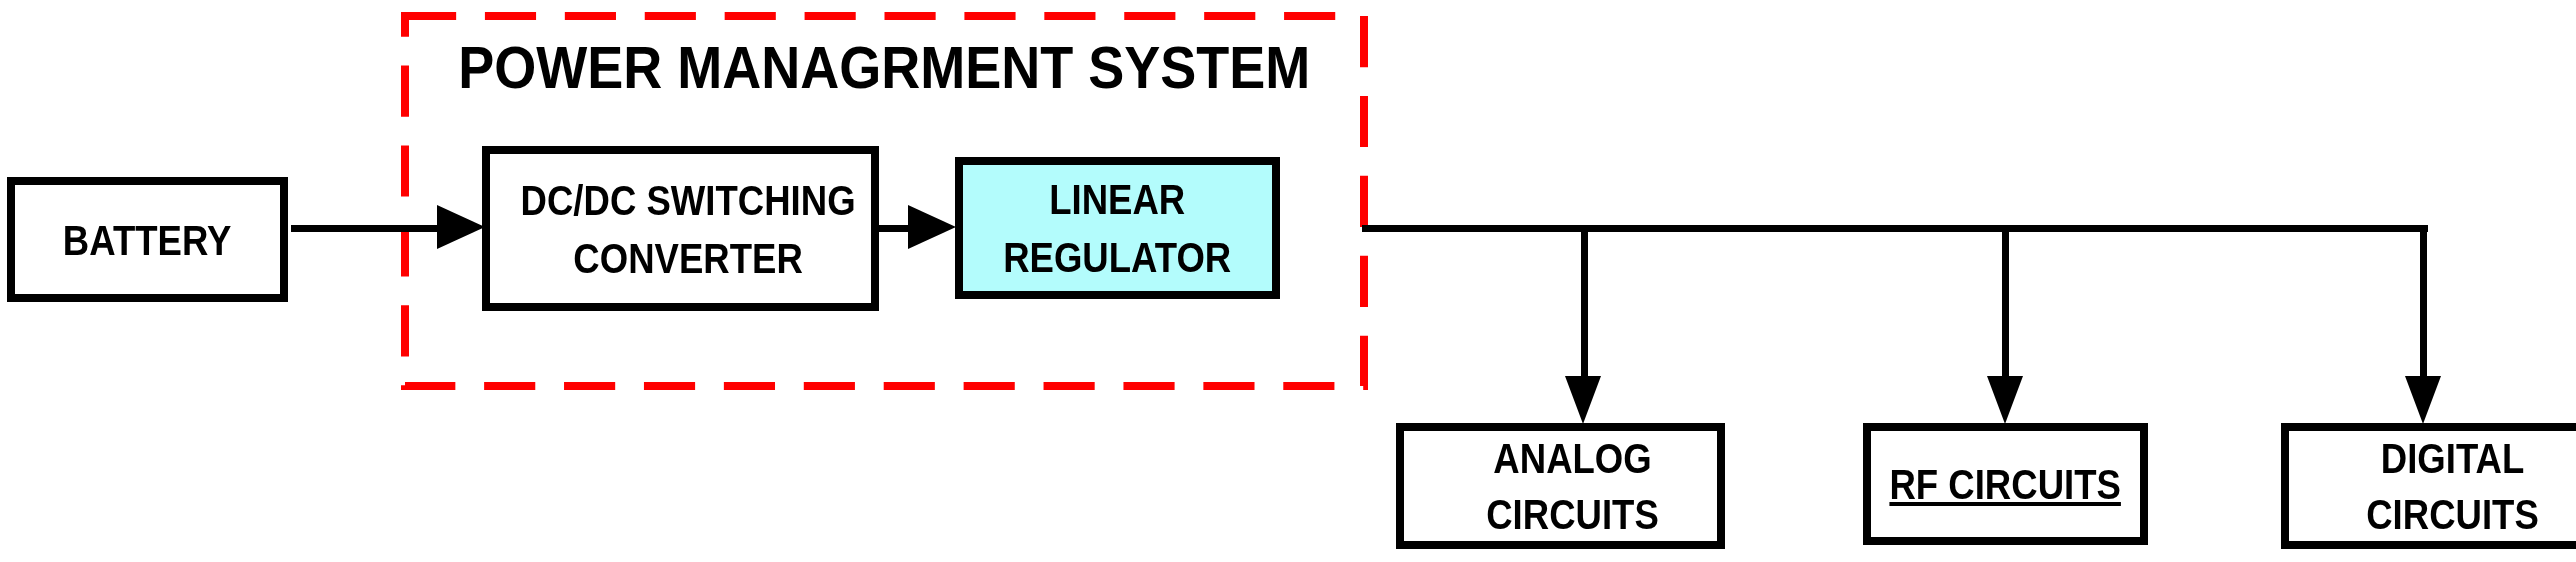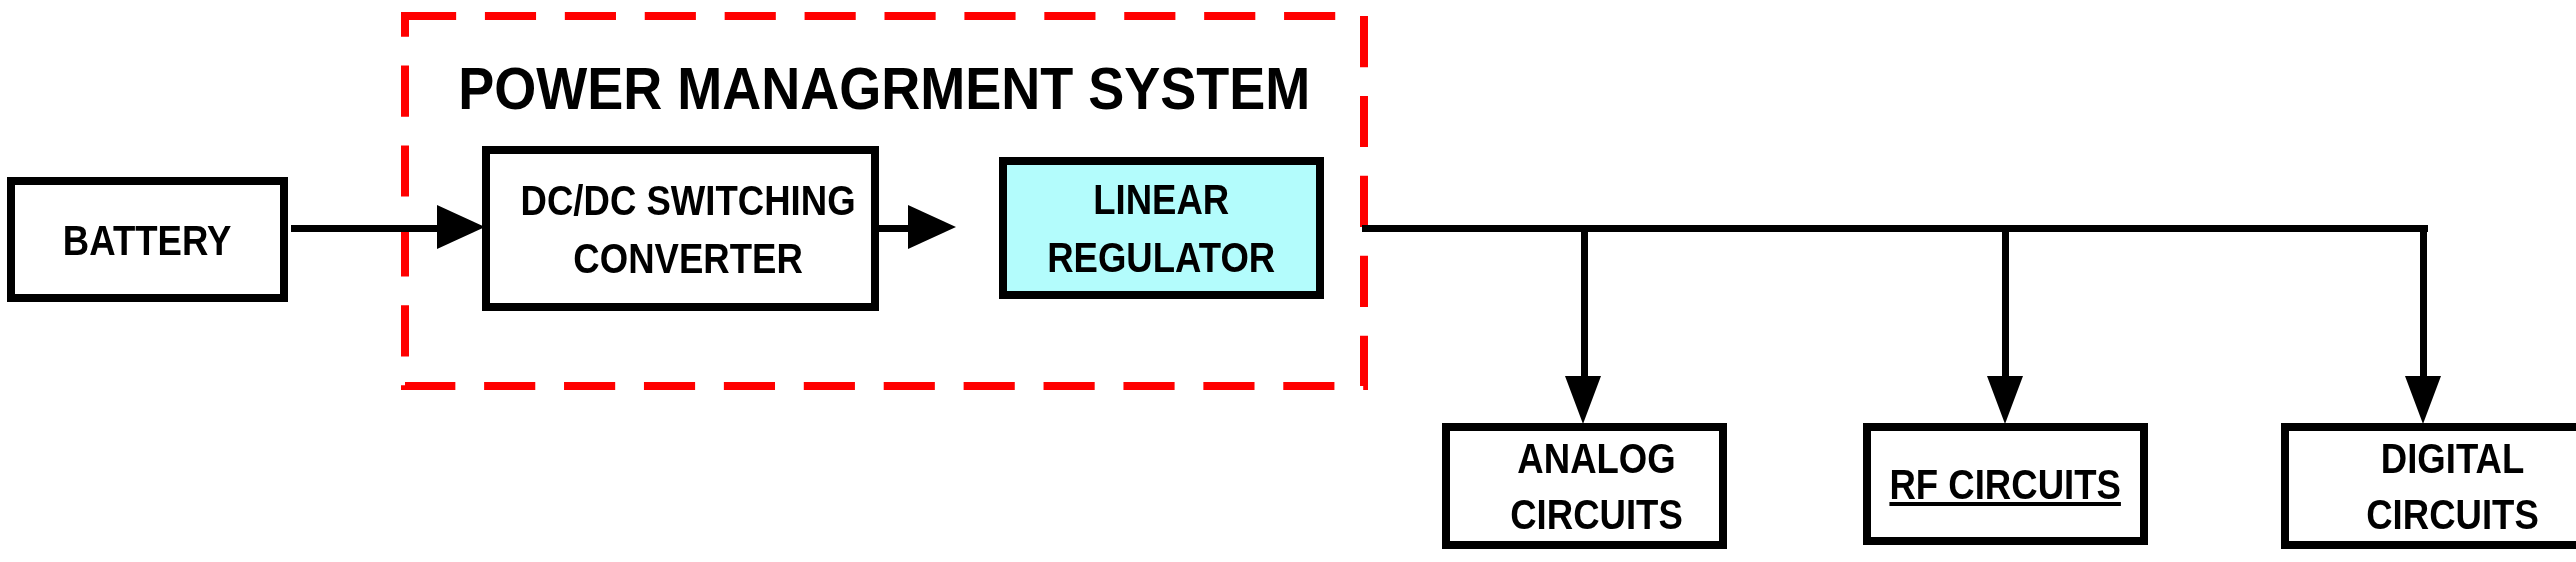--- a/index.html
+++ b/index.html
@@ -38,21 +38,20 @@
     white-space: nowrap;
     font-size: 43px;
     line-height: 58px;
     text-align: center;
   }
   .txt span { display: block; }
 
   .title-wrap {
     left: 401px; top: 38px; width: 967px;
     text-align: center;
-    margin-top: 21px;
   }
   .title-text {
     display: inline-block;
     transform: scaleX(0.9);
     transform-origin: 50% 50%;
     font-size: 60px;
     line-height: 1;
     white-space: nowrap;
   }
 
@@ -70,21 +69,21 @@
     border-right: 18.4px solid transparent;
     border-top: 48px solid var(--outline, #000);
   }
   .dashed-svg { left: 401px; top: 12px; }
   .dashed-svg rect {
     fill: none;
     stroke: var(--dashed-border, #FF0000);
     stroke-width: 10;
     stroke-dasharray: 64 36;
   }
-  .cyan-fill { background: var(--linear-regulator-fill, #B3FCFC); margin-left: 44px; }
+  .cyan-fill { background: var(--linear-regulator-fill, #B3FCFC); }
 </style>
 </head>
 <body>
 
 <div class="canvas">
 
   <svg class="abs dashed-svg" width="967" height="382" viewBox="0 0 1210 478">
     <rect x="5" y="5" width="1200" height="463"></rect>
   </svg>
 
@@ -120,21 +119,21 @@
 
   <div class="abs vline" style="left:1581px; top:225px; width:7.2px; height:154px;"></div>
   <div class="abs head-down" style="left:1565px; top:376px;"></div>
 
   <div class="abs vline" style="left:2002px; top:225px; width:7.2px; height:154px;"></div>
   <div class="abs head-down" style="left:1987px; top:376px;"></div>
 
   <div class="abs vline" style="left:2420px; top:225px; width:7.2px; height:154px;"></div>
   <div class="abs head-down" style="left:2405px; top:376px;"></div>
 
-  <div class="abs node" style="left:1442px; top:423px; width:285px; height:126px;padding-left:24px;">
+  <div class="abs node" style="left:1396px; top:423px; width:329px; height:126px;padding-left:24px;">
     <span class="txt" style="line-height:56px;">
       <span>ANALOG</span>
       <span>CIRCUITS</span>
     </span>
   </div>
 
   <div class="abs node" style="left:1863px; top:423px; width:285px; height:122px;text-decoration:underline;">
     <span class="txt">RF CIRCUITS</span>
   </div>
 

